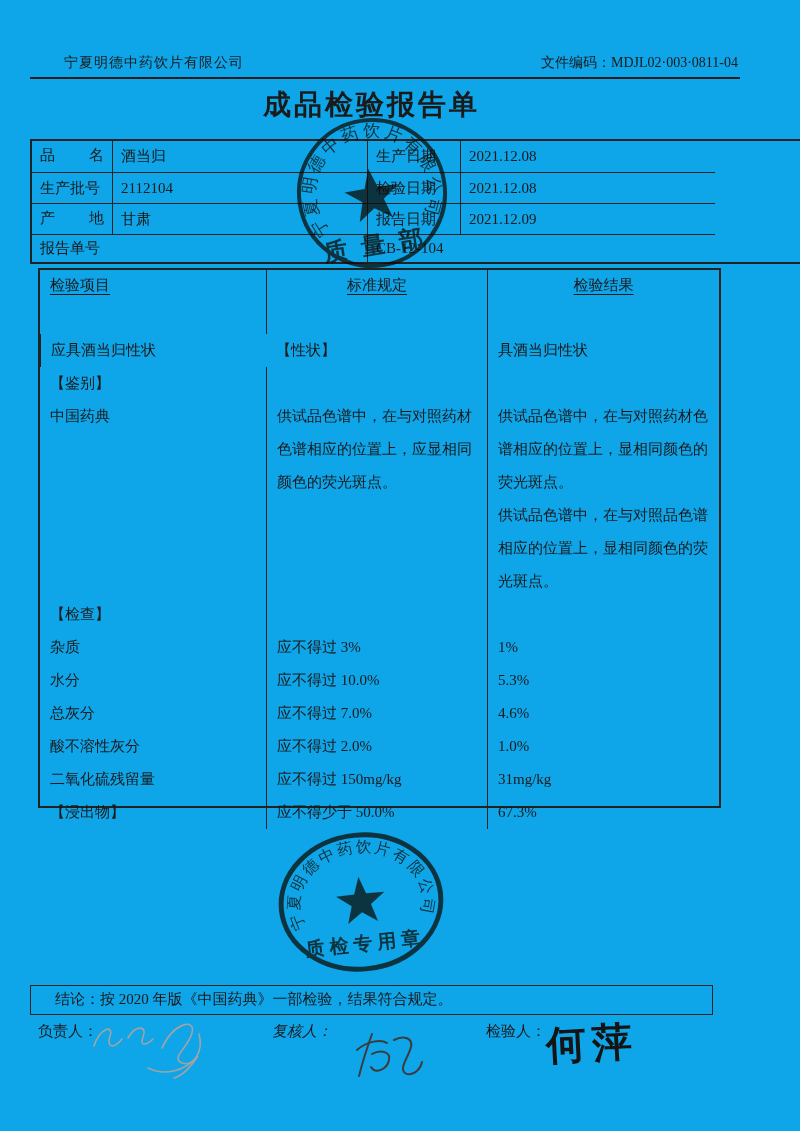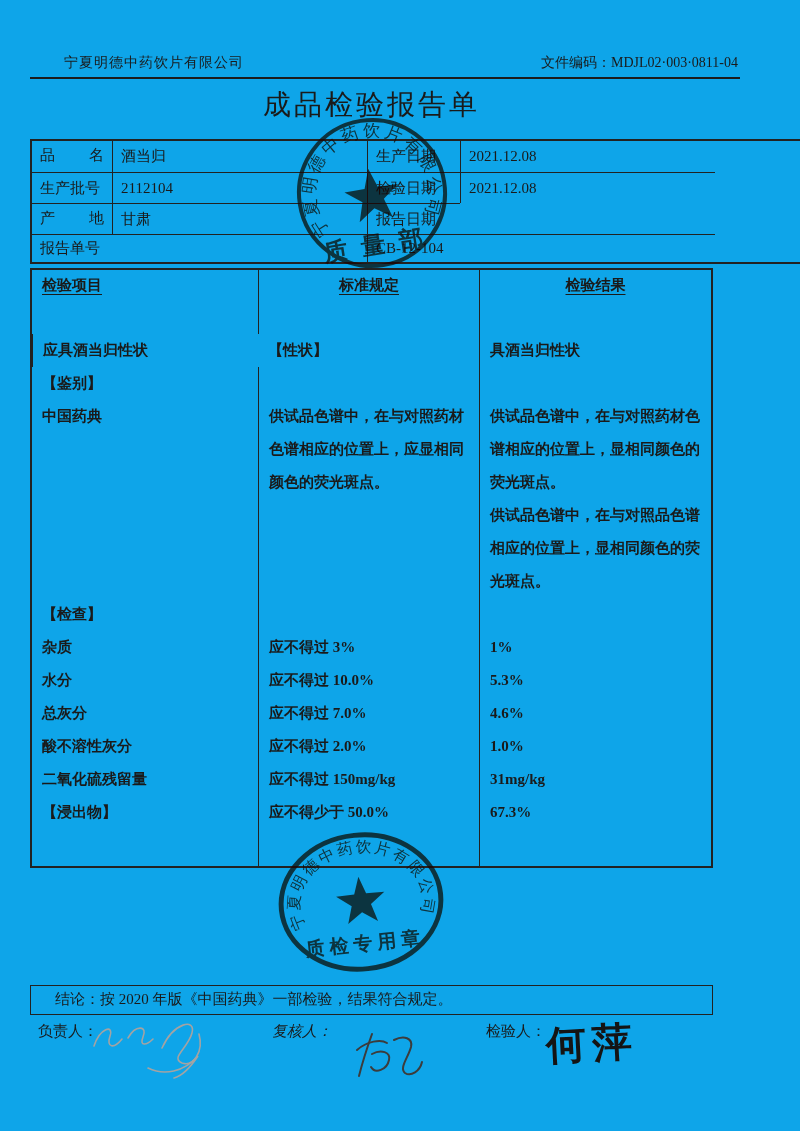--- a/index.html
+++ b/index.html
@@ -6,40 +6,40 @@
   * { margin:0; padding:0; box-sizing:border-box; }
   html,body { background:#ffffff; }
   body { font-family:"Liberation Serif","DejaVu Serif",serif; color:#1a1a1a; }
   .page { position:relative; width:800px; height:1131px; background:#0ea5e9; overflow:hidden; }
 
   
   .hdr-left { position:absolute; left:64px; top:54px; font-size:14px; letter-spacing:1px; }
   .hdr-right { position:absolute; right:62px; top:54px; font-size:14px; }
   .hdr-rule { position:absolute; left:30px; top:77px; width:710px; height:2px; background:#1c1c1c; }
   .doc-title { position:absolute; left:30px; top:86px; width:683px; text-align:center;
-               font-size:28px; font-weight:normal; letter-spacing:3px; }
+               font-size:28px; font-weight:bold; letter-spacing:3px; }
 
   
   .info-table { position:absolute; left:30px; top:139px; width:792px; height:125px;
                 display:grid; grid-template-columns:80px 255px 93px 255px;
                 grid-template-rows:31px 31px 31px 1fr;
                 border:2px solid #222; font-size:15px; }
   .icell { border-left:1.5px solid #222; border-top:1.5px solid #222;
            display:flex; align-items:center; padding:0 8px; white-space:nowrap; overflow:visible; }
   .icell.first-col { border-left:none; }
   .icell.first-row { border-top:none; }
   .icell.spread { display:block; line-height:29px; text-align:justify; text-align-last:justify; }
   .span2a { grid-column:1 / 3; }
   .span2b { grid-column:3 / 5; }
 
   
-  .main-table { position:absolute; left:30px; top:268px; width:683px; height:600px;
+  .main-table { position:absolute; left:38px; top:268px; width:683px; height:540px;
                 display:grid; grid-template-columns:226px 221px 1fr;
                 grid-template-rows:32px 32px 33px 33px auto 33px 33px 33px 33px 33px 33px 33px 1fr;
-                border:2px solid #222; font-size:15px;font-weight:bold; }
+                border:2px solid #222; font-size:15px; }
   .mcell { padding:0 10px; line-height:33px; }
   .mcell.c2, .mcell.c3 { border-left:1.5px solid #222; }
   .mcell.head { line-height:30px; }
   .mcell.center { text-align:center; }
   .uline { text-decoration:underline; text-underline-offset:4px; }
   .mcell p { line-height:33px; }
 
   
   .conclusion { position:absolute; left:30px; top:985px; width:683px; height:30px;
                 border:1.5px solid #222; font-size:15px; line-height:27px; padding:0 24px; }
@@ -75,20 +75,21 @@
     <div class="icell first-row">2021.12.08</div>
 
     <div class="icell first-col">生产批号</div>
     <div class="icell">2112104</div>
     <div class="icell">检验日期</div>
     <div class="icell">2021.12.08</div>
 
     <div class="icell first-col spread">产地</div>
     <div class="icell">甘肃</div>
     <div class="icell">报告日期</div>
+    <div class="icell">2021.12.09</div>
 
     <div class="icell first-col span2a">报告单号</div>
     <div class="icell span2b">CB-12-104</div>
   </div>
 
   <div class="main-table">
 
     <div class="mcell c1 head"><span class="uline">检验项目</span></div>
     <div class="mcell c2 head center"><span class="uline">标准规定</span></div>
     <div class="mcell c3 head center"><span class="uline">检验结果</span></div>

